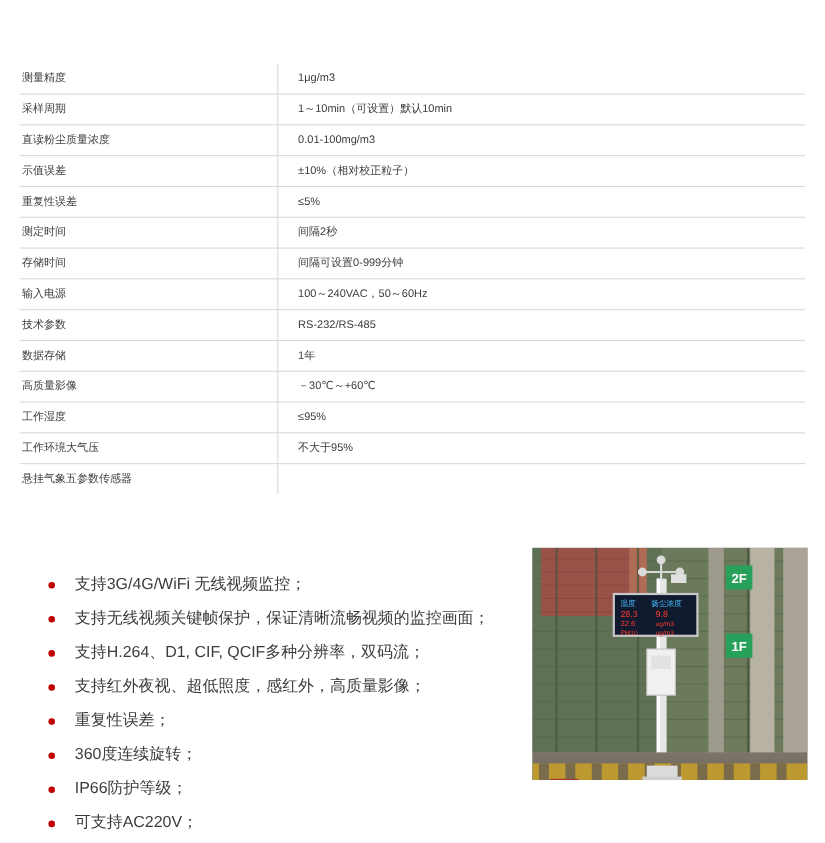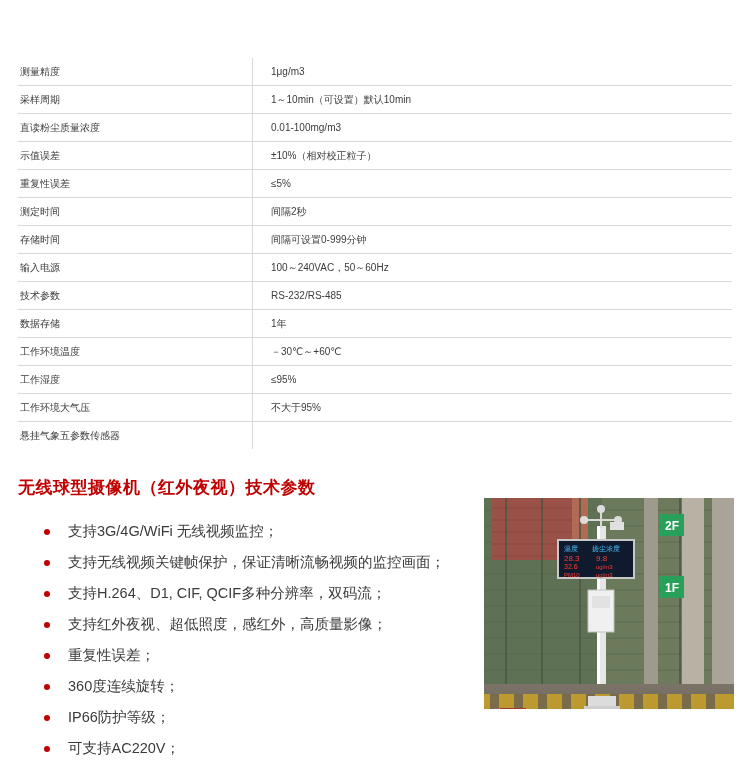--- a/index.html
+++ b/index.html
@@ -161,39 +161,38 @@
       </tr>
       <tr>
         <td class="label">技术参数</td>
         <td class="value">RS-232/RS-485</td>
       </tr>
       <tr>
         <td class="label">数据存储</td>
         <td class="value">1年</td>
       </tr>
       <tr>
-        <td class="label">工作环境温度</td>
+        <td class="label">高质量影像</td>
         <td class="value">－30℃～+60℃</td>
       </tr>
       <tr>
         <td class="label">工作湿度</td>
         <td class="value">≤95%</td>
       </tr>
       <tr>
         <td class="label">工作环境大气压</td>
         <td class="value">不大于95%</td>
       </tr>
       <tr class="last">
         <td class="label">悬挂气象五参数传感器</td>
         <td class="value"></td>
       </tr>
     </tbody>
   </table>
 
-  <div class="section-title" id="title-2">无线球型摄像机（红外夜视）技术参数</div>
 
   <ul class="bullets">
     <li>支持3G/4G/WiFi 无线视频监控；</li>
     <li>支持无线视频关键帧保护，保证清晰流畅视频的监控画面；</li>
     <li>支持H.264、D1, CIF, QCIF多种分辨率，双码流；</li>
     <li>支持红外夜视、超低照度，感红外，高质量影像；</li>
     <li>重复性误差；</li>
     <li>360度连续旋转；</li>
     <li>IP66防护等级；</li>
     <li>可支持AC220V；</li>

